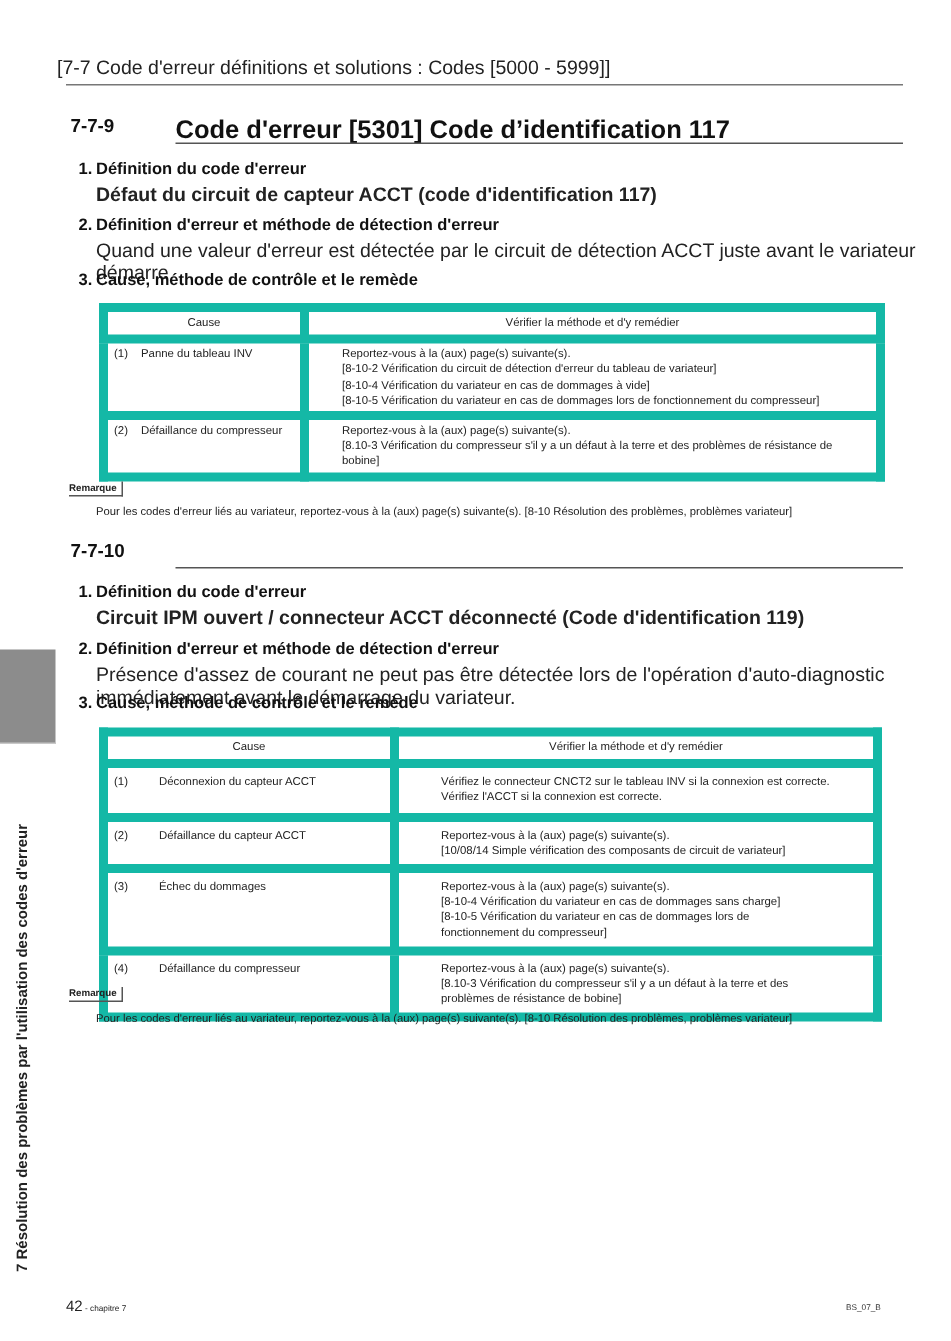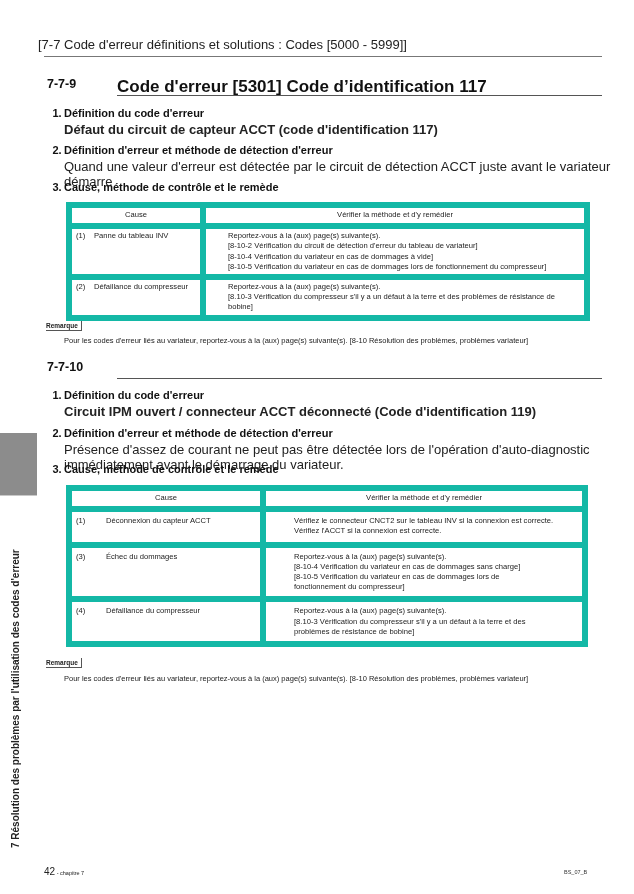--- a/index.html
+++ b/index.html
@@ -136,20 +136,27 @@
     <th>Cause</th>
     <th>Vérifier la méthode et d'y remédier</th>
   </tr>
   <tr>
     <td style="padding-top:4px;padding-bottom:5px"><span class="cnum" style="width:30px">(1)</span><span>Déconnexion du capteur ACCT</span></td>
     <td style="padding:4px 22px 5px 28px">
       <div>Vérifiez le connecteur CNCT2 sur le tableau INV si la connexion est correcte. Vérifiez l'ACCT si la connexion est correcte.</div>
     </td>
   </tr>
   <tr>
+    <td style="padding-top:4px;padding-bottom:4px"><span class="cnum" style="width:30px">(2)</span><span>Défaillance du capteur ACCT</span></td>
+    <td style="padding:4px 10px 4px 28px">
+      <div>Reportez-vous à la (aux) page(s) suivante(s).</div>
+      <div>[10/08/14 Simple vérification des composants de circuit de variateur]</div>
+    </td>
+  </tr>
+  <tr>
     <td style="padding-top:4px;padding-bottom:4px"><span class="cnum" style="width:30px">(3)</span><span>Échec du dommages</span></td>
     <td style="padding:4px 40px 4px 28px">
       <div>Reportez-vous à la (aux) page(s) suivante(s).</div>
       <div>[8-10-4 Vérification du variateur en cas de dommages sans charge]</div>
       <div>[8-10-5 Vérification du variateur en cas de dommages lors de fonctionnement du compresseur]</div>
     </td>
   </tr>
   <tr>
     <td style="padding-top:4px;padding-bottom:4px"><span class="cnum" style="width:30px">(4)</span><span>Défaillance du compresseur</span></td>
     <td style="padding:4px 30px 4px 28px">

